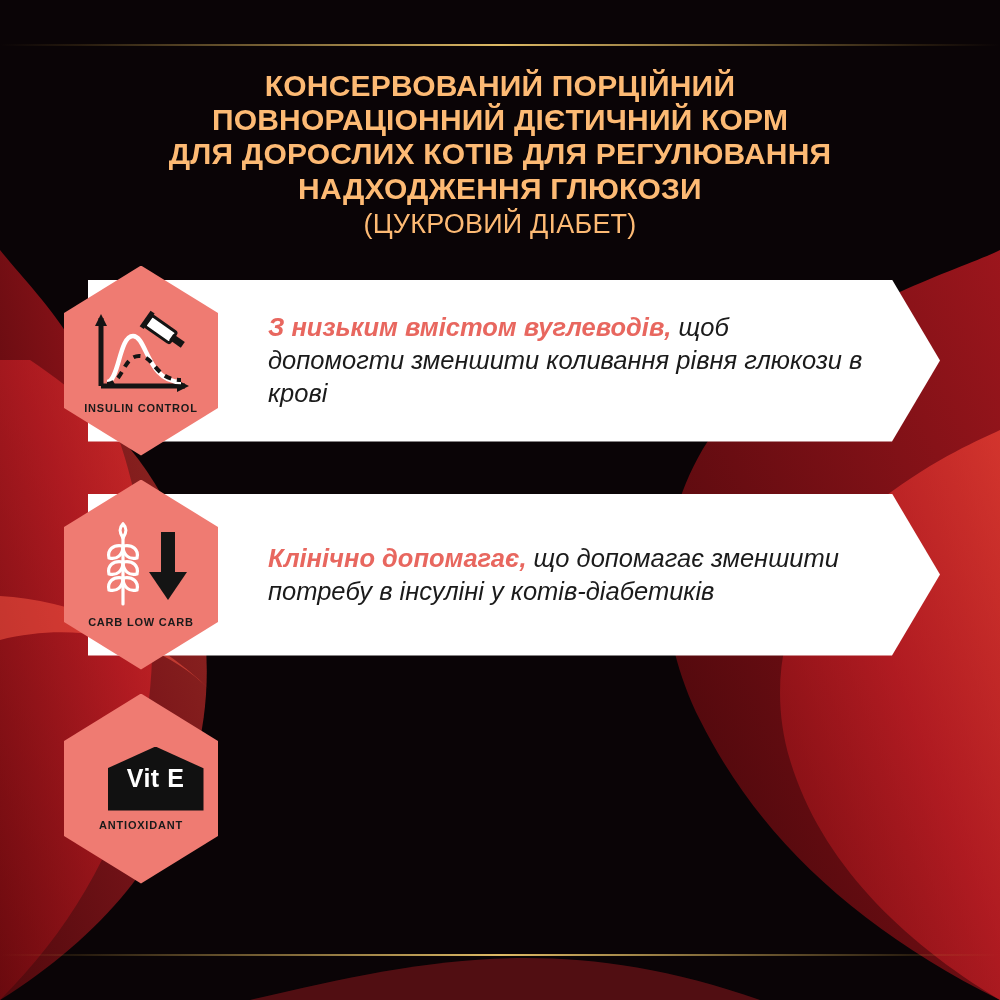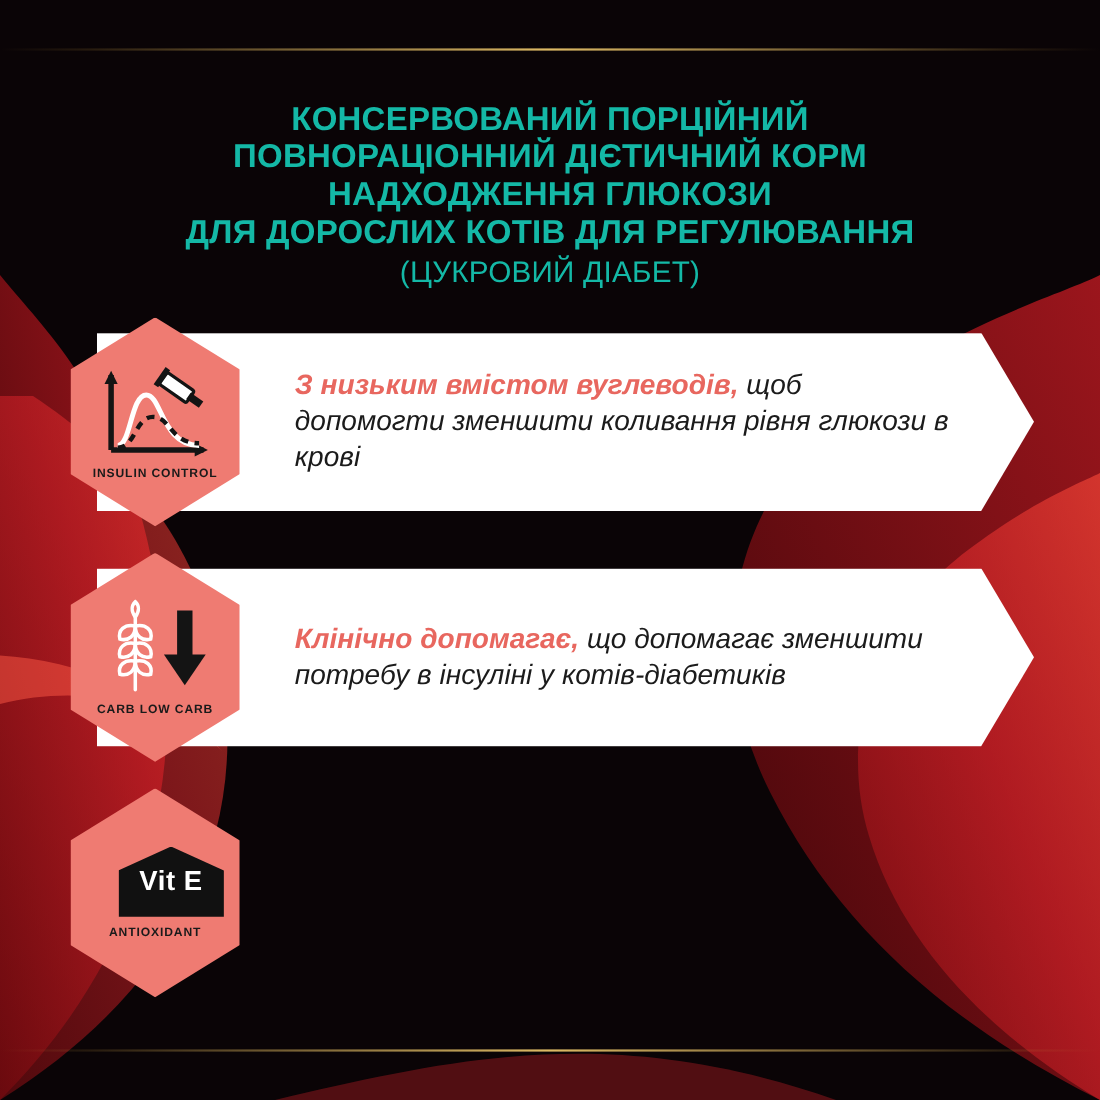--- a/index.html
+++ b/index.html
@@ -29,22 +29,22 @@
       rgba(197,152,60,0.15) 92%,
       rgba(0,0,0,0) 100%);
   }
   .gold-line.top { top: 44px; }
   .gold-line.bottom { bottom: 44px; }
 
   
   .headline {
     position: relative; z-index: 5;
     text-align: center;
-    color: #14b8a6;
-    padding: 92px 40px 0 40px;
+    color: #fdba74;
+    padding: 69px 40px 0 40px;
   }
   .headline .ln {
     display: block;
     font-weight: 700;
     font-size: 30px;
     line-height: 1.14;
     letter-spacing: 0.2px;
     text-transform: uppercase;
   }
   .headline .ln.sub {
@@ -154,22 +154,22 @@
     <path d="M250,1000 C420,960 560,930 760,1000 L250,1000 Z" fill="#d8232a" opacity="0.35"></path>
     <path d="M0,640 C80,620 160,640 210,690 C150,630 70,600 0,596 Z" fill="#ff5a46" opacity="0.5"></path>
   </svg>
 
   <div class="gold-line top"></div>
   <div class="gold-line bottom"></div>
 
   <div class="headline">
     <span class="ln">КОНСЕРВОВАНИЙ ПОРЦІЙНИЙ</span>
     <span class="ln">ПОВНОРАЦІОННИЙ ДІЄТИЧНИЙ КОРМ</span>
+    <span class="ln">ДЛЯ ДОРОСЛИХ КОТІВ ДЛЯ РЕГУЛЮВАННЯ</span>
     <span class="ln">НАДХОДЖЕННЯ ГЛЮКОЗИ</span>
-    <span class="ln">ДЛЯ ДОРОСЛИХ КОТІВ ДЛЯ РЕГУЛЮВАННЯ</span>
     <span class="ln sub">(ЦУКРОВИЙ ДІАБЕТ)</span>
   </div>
 
   <div class="benefits">
 
     <div class="benefit">
       <div class="banner">
         <div class="banner-text">
           <span class="hi">З низьким вмістом вуглеводів,</span><span> щоб допомогти зменшити коливання рівня глюкози в крові</span>
         </div>

